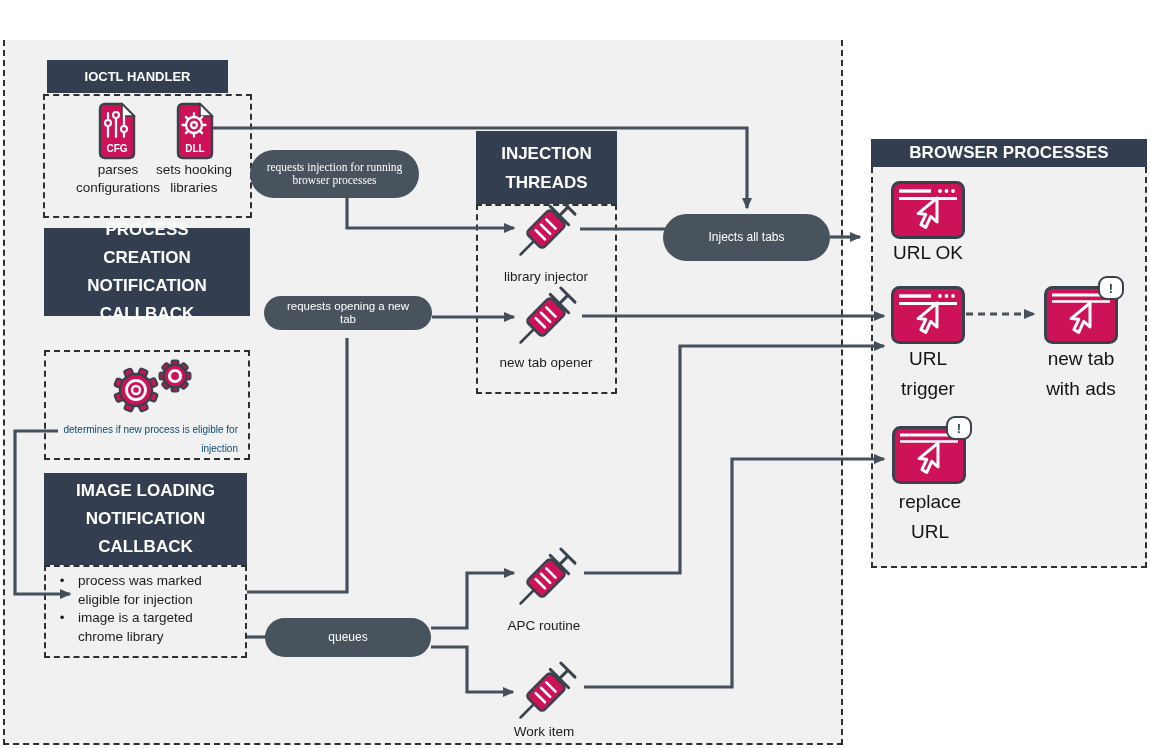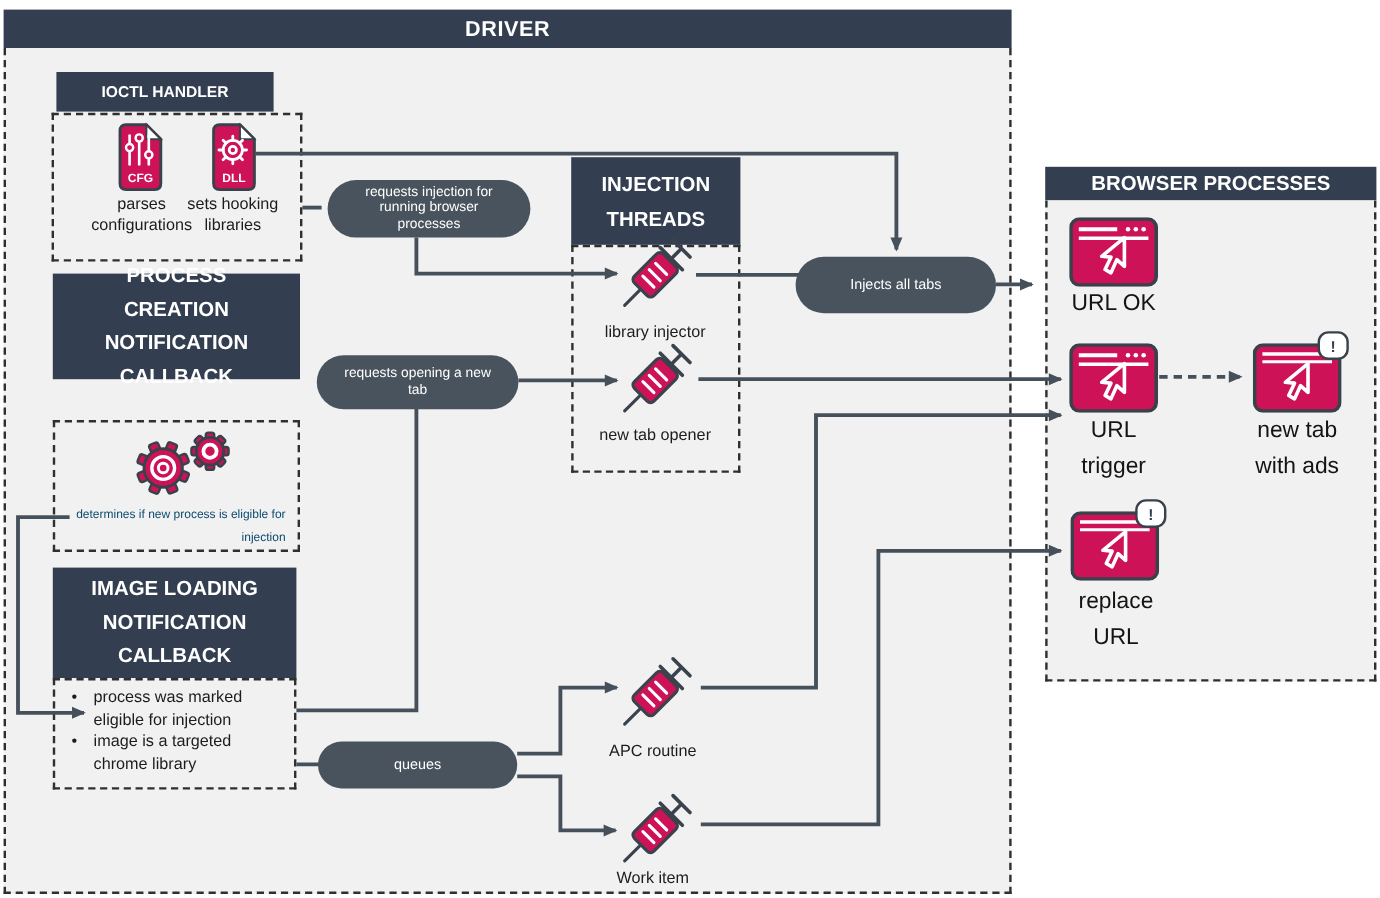--- a/index.html
+++ b/index.html
@@ -25,23 +25,20 @@
   .caption-left{position:absolute;color:#0c4a6e;font-size:10px;line-height:19px;text-align:right;z-index:5;}
   .badge{position:absolute;width:26px;height:24px;background:#ffffff;border:2.5px solid #39424B;border-radius:9px;
          box-sizing:border-box;display:flex;align-items:center;justify-content:center;font-weight:bold;
          font-size:13px;color:#333F50;z-index:6;}
 </style>
 </head>
 <body>
 
 <div id="stage">
 
-  <div class="solid-hdr" style="left:3px;top:8px;width:840px;height:32px;font-size:18px;letter-spacing:0.5px;">
-    <span>DRIVER</span>
-  </div>
   <div class="panel-body" style="left:3px;top:40px;width:840px;height:705px;"></div>
 
   <div class="solid-hdr" style="left:871px;top:139px;width:276px;height:28px;font-size:17px;">
     <span>BROWSER PROCESSES</span>
   </div>
   <div class="panel-body" style="left:871px;top:167px;width:276px;height:401px;"></div>
 
   <div class="solid-hdr" style="left:47px;top:60px;width:181px;height:33px;font-size:13px;z-index:3;">
     <span>IOCTL HANDLER</span>
   </div>
@@ -161,22 +158,22 @@
       <path d="M58,431 L15,431 L15,594 L70,594" marker-end="url(#arr)"></path>
       <path d="M247,637 L275,637"></path>
       <path d="M431,628 L467,628 L467,573 L514,573" marker-end="url(#arr)"></path>
       <path d="M431,647 L467,647 L467,692 L513,692" marker-end="url(#arr)"></path>
       <path d="M584,573 L680,573 L680,346 L884,346" marker-end="url(#arr)"></path>
       <path d="M584,687 L732,687 L732,459 L884,459" marker-end="url(#arr)"></path>
       <path d="M966,314 L1034,314" stroke-dasharray="7 5" marker-end="url(#arr)"></path>
     </g>
   </svg>
 
-  <div class="pill" style="left:273px;top:150px;width:169px;height:48px;">requests injection for running browser processes</div>
-  <div class="pill" style="left:264px;top:296px;width:168px;height:45px;">requests opening a new tab</div>
+  <div class="pill" style="left:250px;top:150px;width:169px;height:48px;font-family:Liberation Serif, serif;">requests injection for running browser processes</div>
+  <div class="pill" style="left:264px;top:296px;width:168px;height:34px;">requests opening a new tab</div>
   <div class="pill" style="left:663px;top:214px;width:167px;height:47px;font-size:12px;">Injects all tabs</div>
   <div class="pill" style="left:265px;top:618px;width:166px;height:39px;font-size:12px;">queues</div>
 
   <svg style="position:absolute;width:0;height:0;">
       <defs>
     <symbol id="syringe" viewBox="0 0 80 80">
       <g transform="rotate(-45 40 40)">
         <line x1="4" y1="40" x2="23" y2="40" stroke="#3A434C" stroke-width="2.6" stroke-linecap="round"></line>
         <rect x="23" y="28.5" width="34" height="23" rx="4" fill="#CE1257" stroke="#3A434C" stroke-width="2.6"></rect>
         <g stroke="#ffffff" stroke-width="2.6" stroke-linecap="round">

